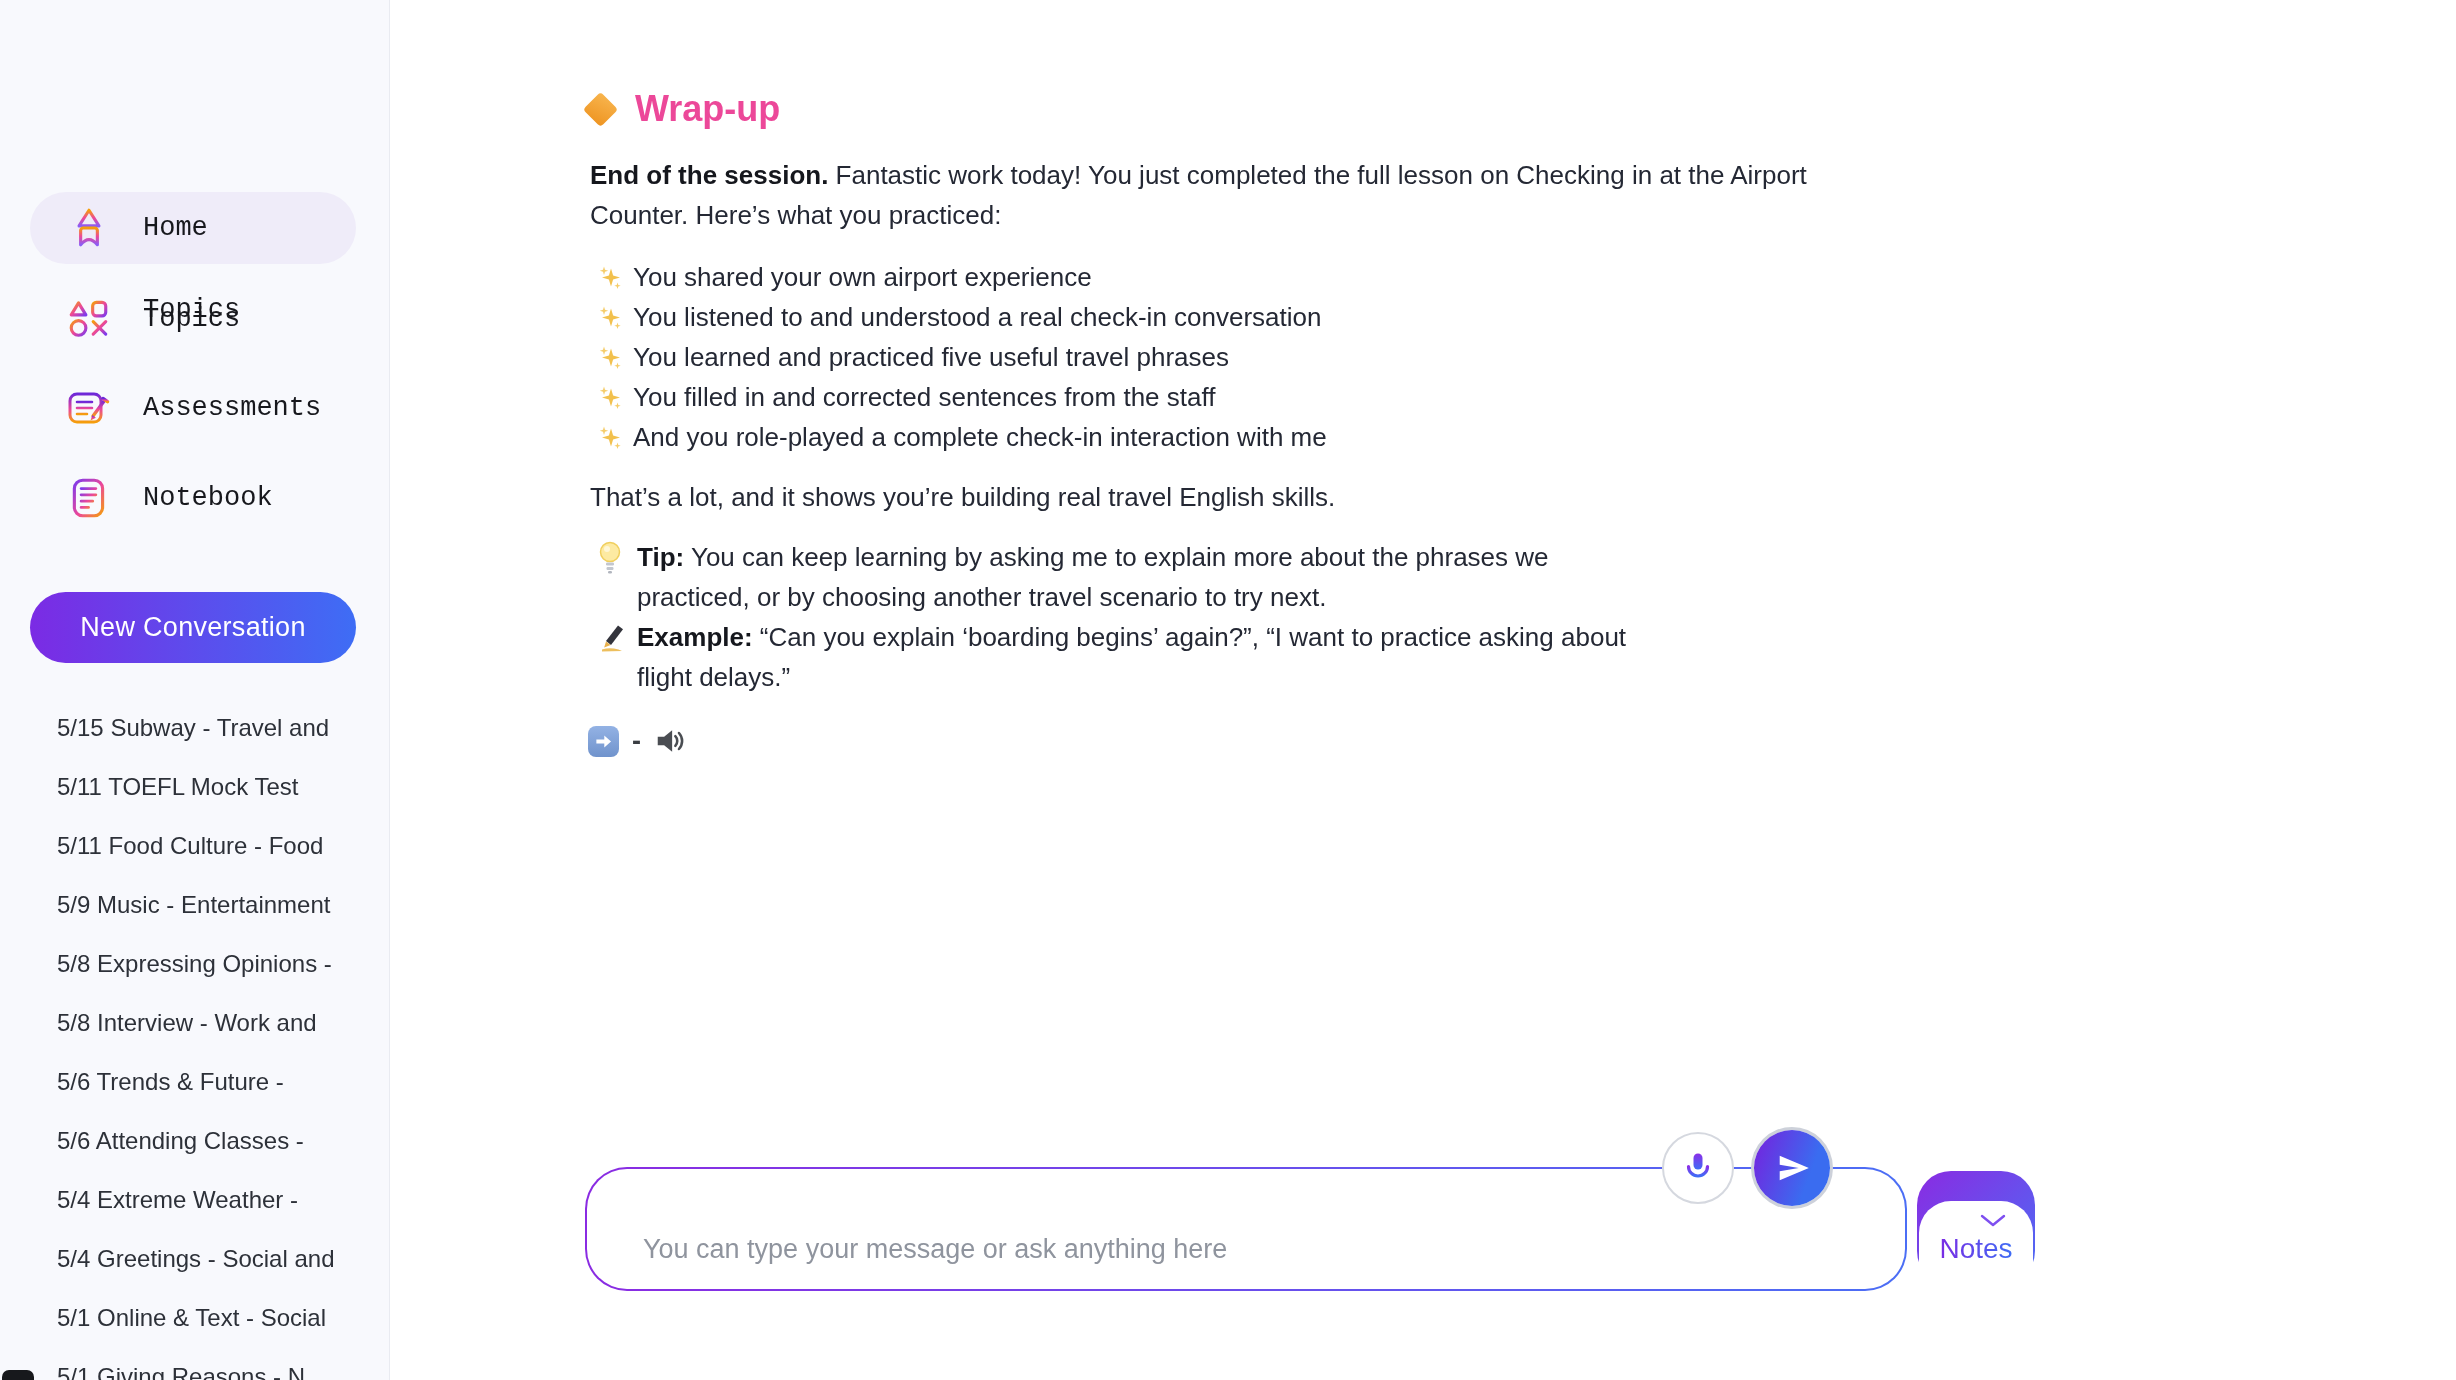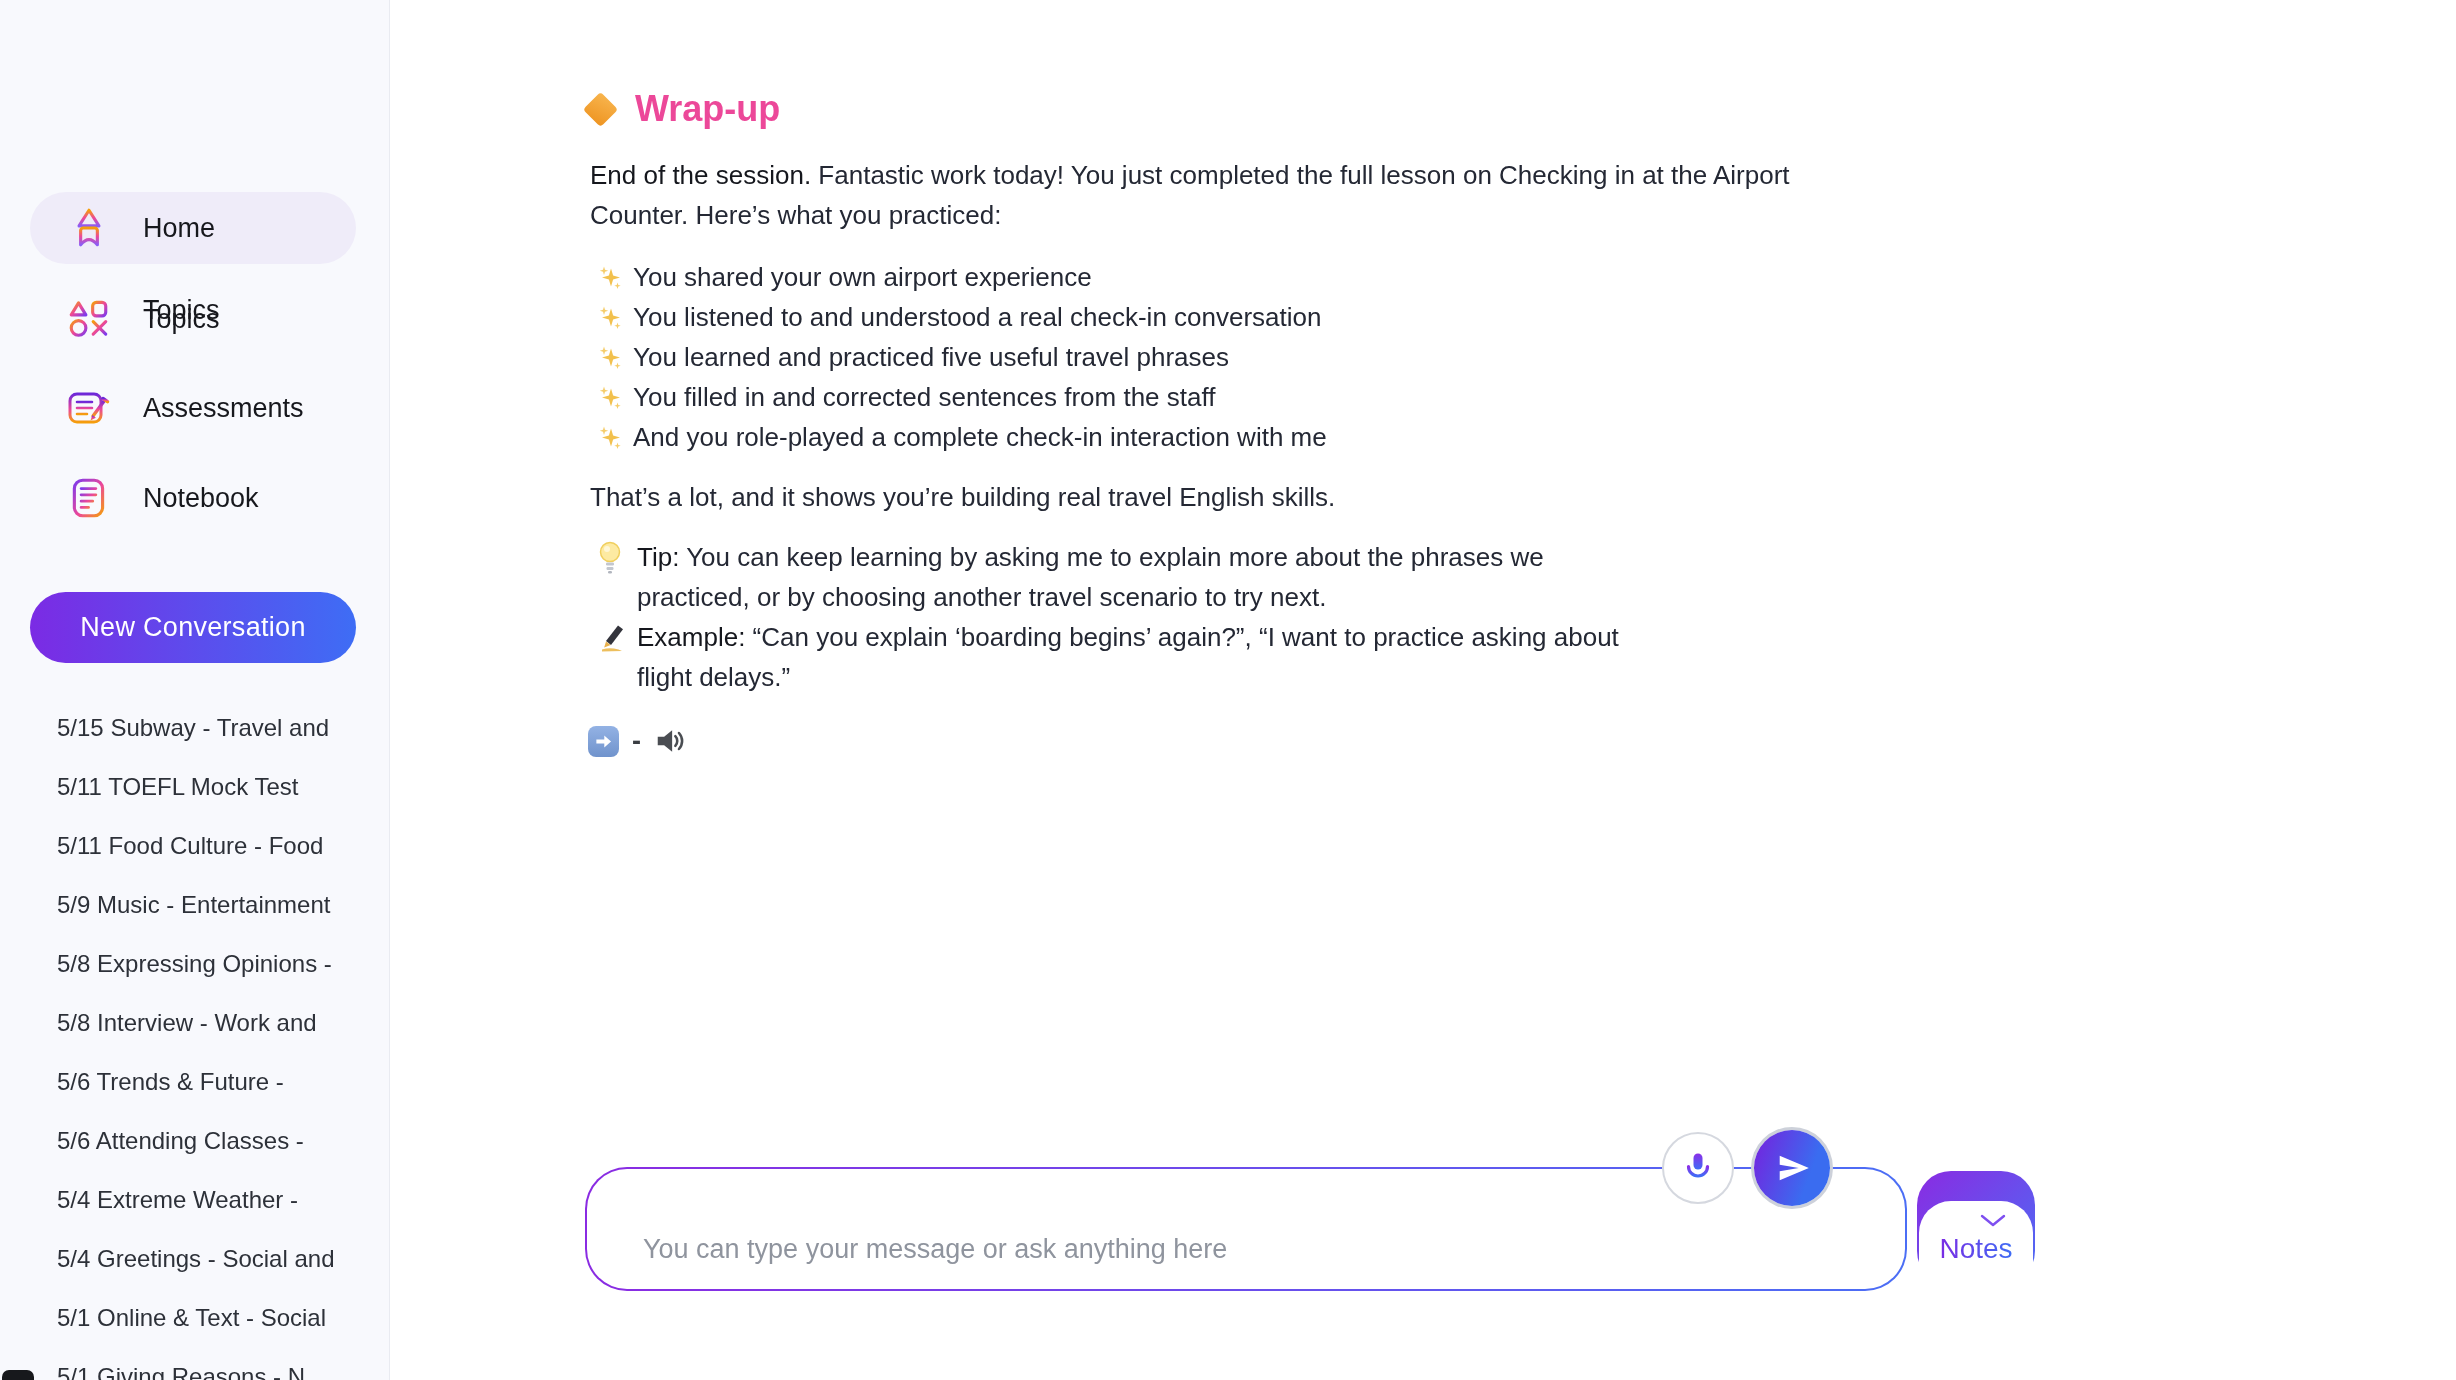--- a/index.html
+++ b/index.html
@@ -4,40 +4,40 @@
 <style>
   html,body{margin:0;padding:0;}
   body{
     width:2456px;height:1380px;position:relative;overflow:hidden;background:#ffffff;
     font-family:"Liberation Sans","DejaVu Sans",sans-serif;
   }
   
   .sidebar{position:absolute;left:0;top:0;width:390px;height:1380px;background:#f8f9fd;border-right:1px solid #e9ebf1;box-sizing:border-box;}
   .logo{position:absolute;left:0;top:64px;width:390px;text-align:center;font-size:52px;font-weight:800;color:#4553e2;letter-spacing:.5px;white-space:nowrap;cursor:pointer;}
   .logo .globe{vertical-align:-7px;}
-  .nav{position:absolute;top:192px;left:30px;width:326px;}
+  .nav{position:absolute;top:192px;left:30px;width:326px;font-family:Liberation Mono, monospace;}
   .nav-item{height:72px;border-radius:36px;display:flex;align-items:center;padding-left:36px;box-sizing:border-box;margin-bottom:18px;cursor:pointer;}
   .nav-item.active{background:#efecf9;}
   .nav-icon{width:46px;height:46px;display:flex;align-items:center;justify-content:center;flex:none;}
   .nav-label{margin-left:31px;font-size:27px;color:#17181d;font-weight:500;white-space:nowrap;}
   .topics-label-wrap{position:relative;margin-left:31px;width:140px;height:46px;}
   .topics-label-wrap span{position:absolute;left:0;font-size:27px;font-weight:500;color:#17181d;white-space:nowrap;}
   .topics-copy-a{top:0px;}
   .topics-copy-b{top:9px;}
   .new-conv{position:absolute;top:592px;left:30px;width:326px;height:71px;border-radius:36px;background:linear-gradient(90deg,#7b2be4,#3e6df5);color:#ffffff;font-size:27px;font-weight:400;display:flex;align-items:center;justify-content:center;border:none;cursor:pointer;letter-spacing:.3px;}
   .history{position:absolute;top:698px;left:0;width:389px;overflow:hidden;height:682px;}
   .history-item{height:59px;display:flex;align-items:center;padding-left:57px;font-size:24px;color:#2d3139;cursor:pointer;white-space:nowrap;}
   .corner-artifact{position:absolute;left:2px;top:1370px;width:32px;height:22px;background:#17181c;border-radius:7px;}
   
   .main{position:absolute;left:390px;top:0;right:0;bottom:0;background:#ffffff;}
   .title-row{position:absolute;left:198px;top:88px;display:flex;align-items:center;}
   .diamond{width:25px;height:25px;background:linear-gradient(160deg,#f8b54e,#ee9421);transform:rotate(45deg);border-radius:4px;flex:none;}
   .title-text{font-size:36px;font-weight:700;color:#ec4899;margin-left:22px;white-space:nowrap;}
   .rich-line{height:40px;line-height:40px;font-size:26px;color:#242834;white-space:nowrap;}
-  .seg-bold{font-weight:400;color:#15171d;text-align:center;}
+  .seg-bold{font-weight:700;color:#15171d;text-align:center;}
   .intro{position:absolute;left:200px;top:155px;}
   .bullets{position:absolute;left:207px;top:257px;}
   .bullet-row{height:40px;display:flex;align-items:center;}
   .bullet-row svg{display:block;flex:none;}
   .bullet-text{margin-left:10px;font-size:26px;color:#242834;white-space:nowrap;}
   .closing{position:absolute;left:200px;top:477px;}
   .hints{position:absolute;left:207px;top:537px;}
   .hint-row{display:flex;}
   .hint-icon{width:40px;height:40px;display:flex;align-items:center;flex:none;}
   .media-row{position:absolute;left:198px;top:725px;display:flex;align-items:center;}

